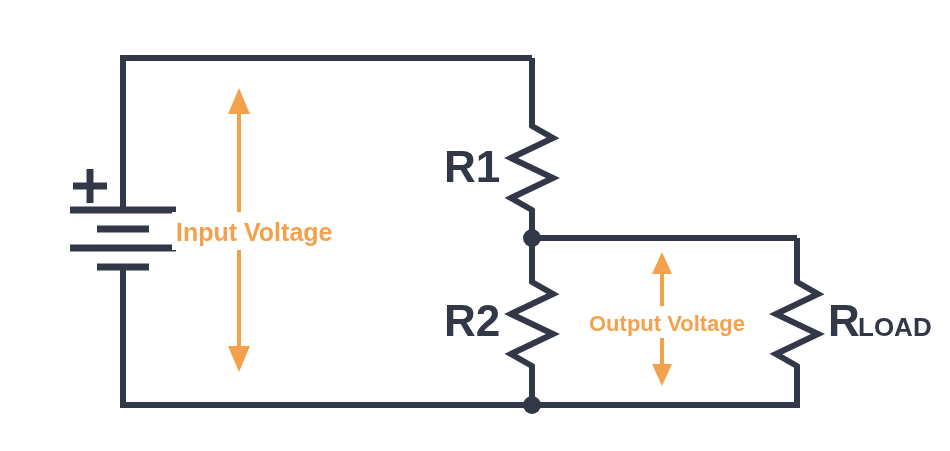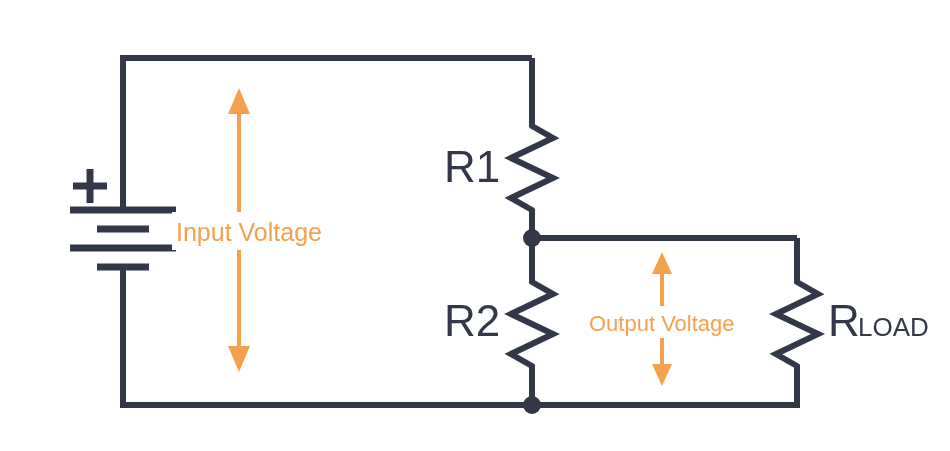--- a/index.html
+++ b/index.html
@@ -10,20 +10,21 @@
   }
   body {
     font-family: "Liberation Sans", sans-serif;
   }
   #canvas {
     position: relative;
     width: 950px;
     height: 451px;
     background: #ffffff;
     overflow: hidden;
+    font-weight: bold;
   }
   #circuit-svg {
     position: absolute;
     top: 0;
     left: 0;
     width: 950px;
     height: 451px;
   }
   .wire {
     fill: none;

